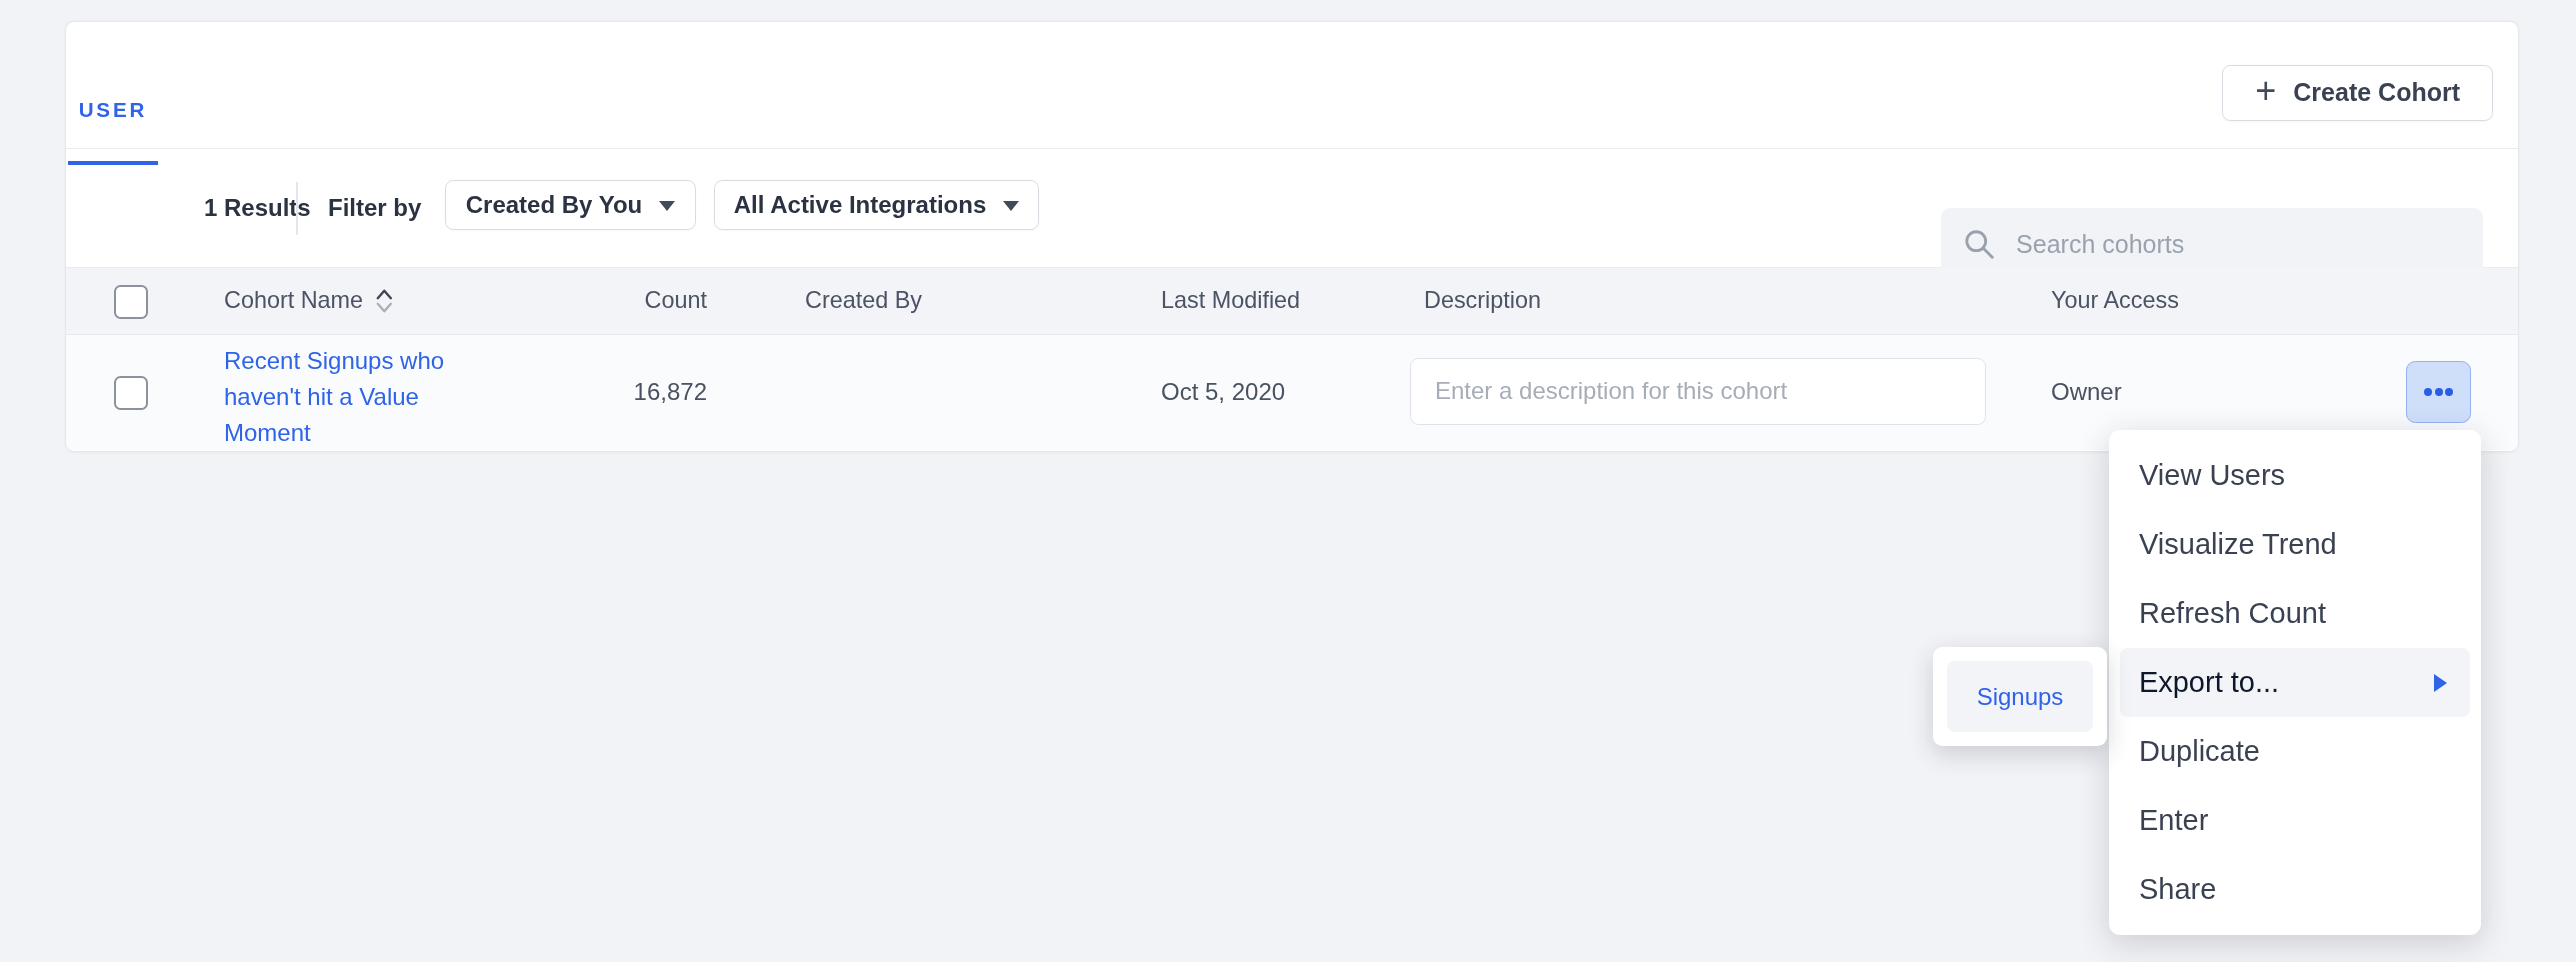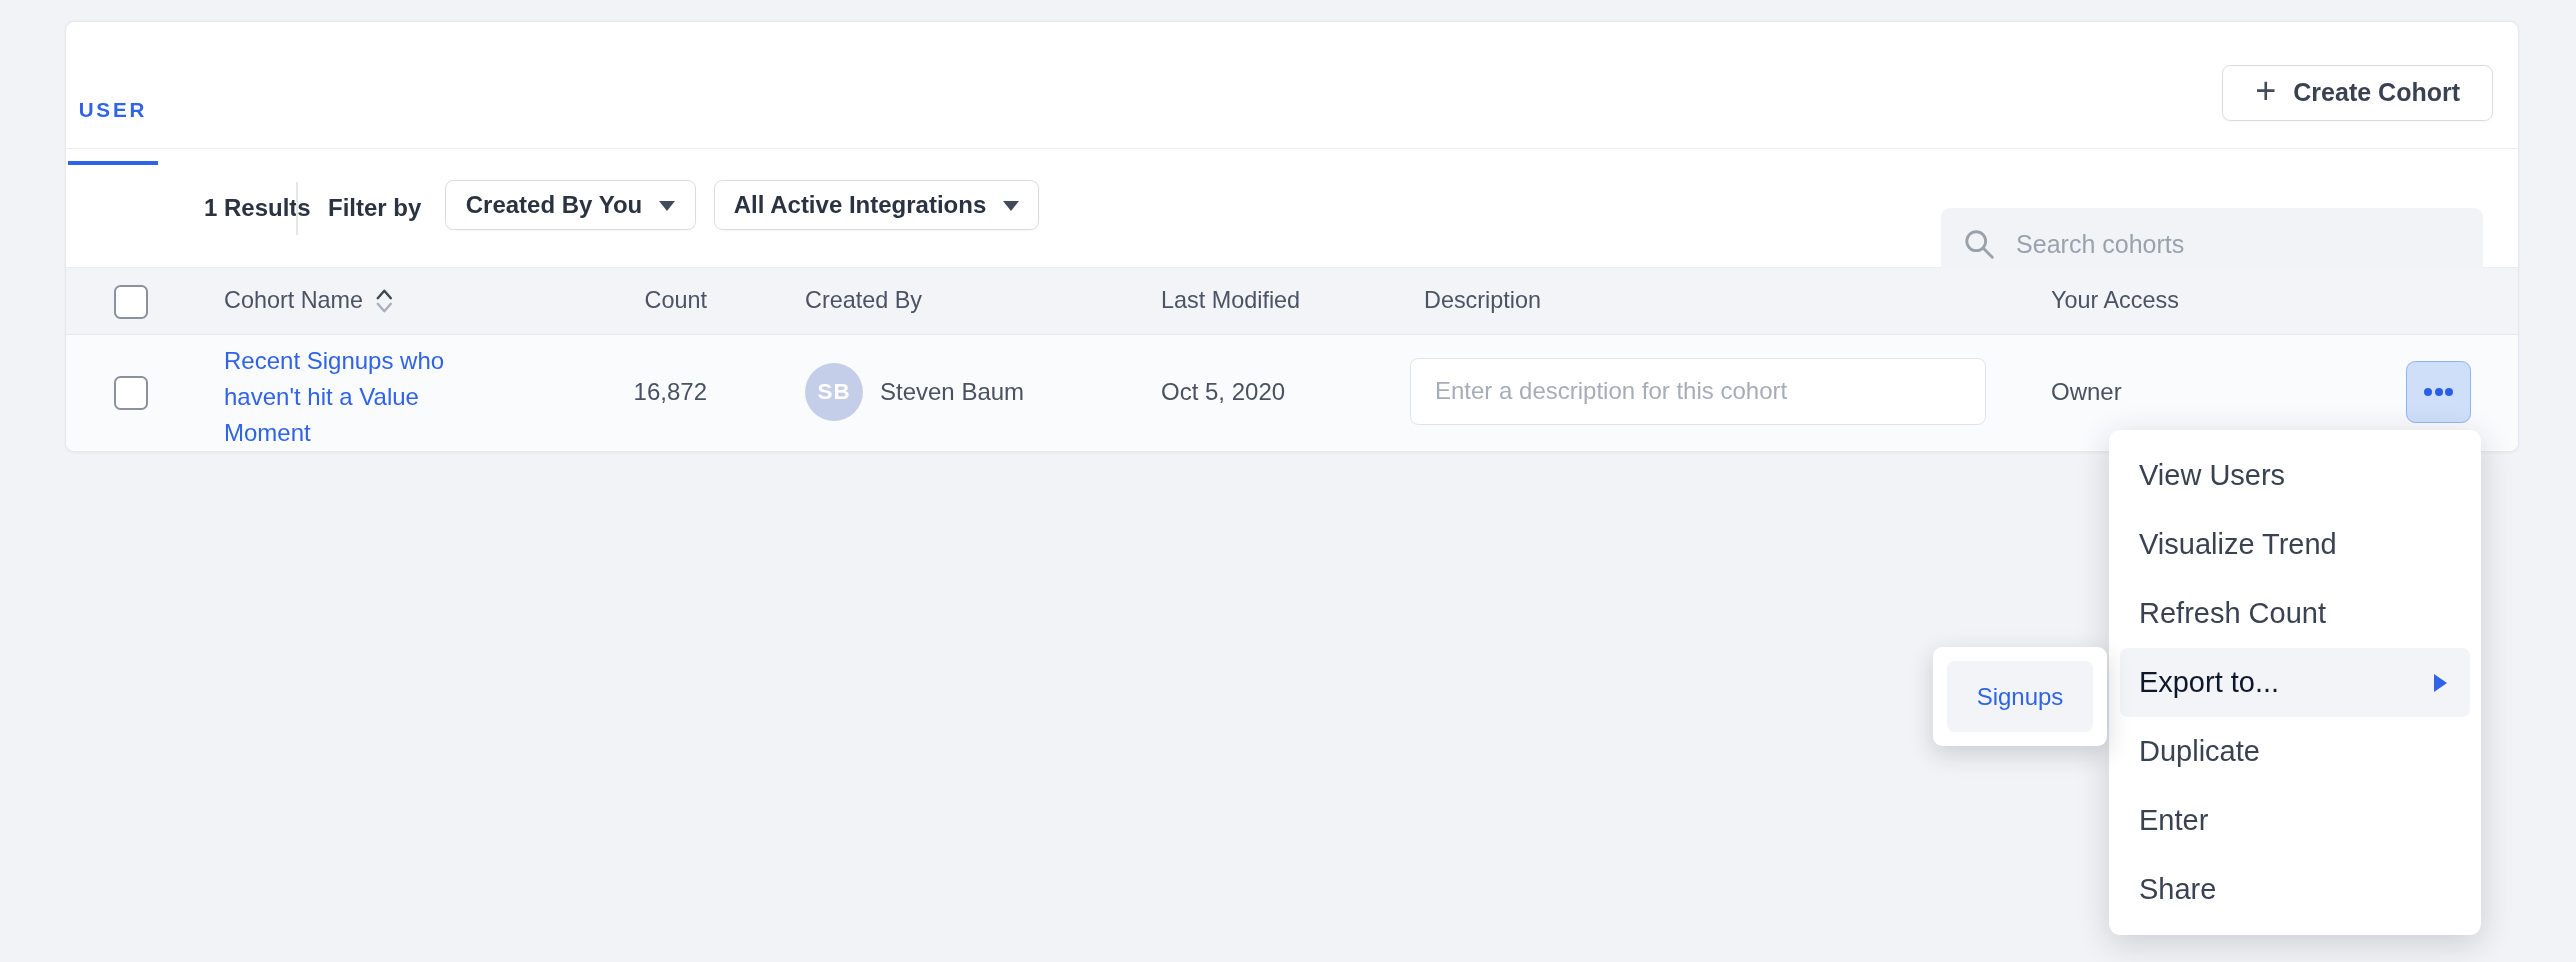--- a/index.html
+++ b/index.html
@@ -180,24 +180,20 @@
     <div class="th th-created">Created By</div>
     <div class="th th-modified">Last Modified</div>
     <div class="th th-desc">Description</div>
     <div class="th th-access">Your Access</div>
   </div>
 
   <div class="trow">
     <span class="checkbox"></span>
     <a class="cohort-link">Recent Signups who haven't hit a Value Moment</a>
     <div class="cell c-count">16,872</div>
-    <div class="cell c-created">
-      <span class="avatar">SB</span>
-      <span>Steven Baum</span>
-    </div>
     <div class="cell c-modified">Oct 5, 2020</div>
     <input type="text" class="desc-input" placeholder="Enter a description for this cohort" style="">
     <div class="cell c-access">Owner</div>
     <button class="more-btn">
       <span style="display:flex;gap:2.8px;">
         <span class="ring"></span>
           <span class="ring"></span>
           <span class="ring"></span>
       </span>
     </button>

